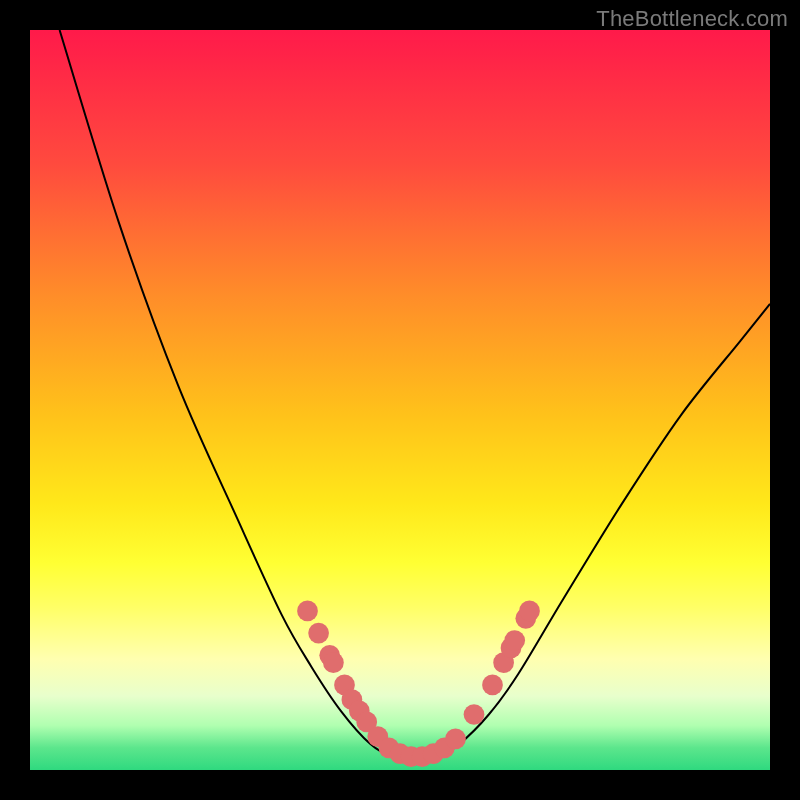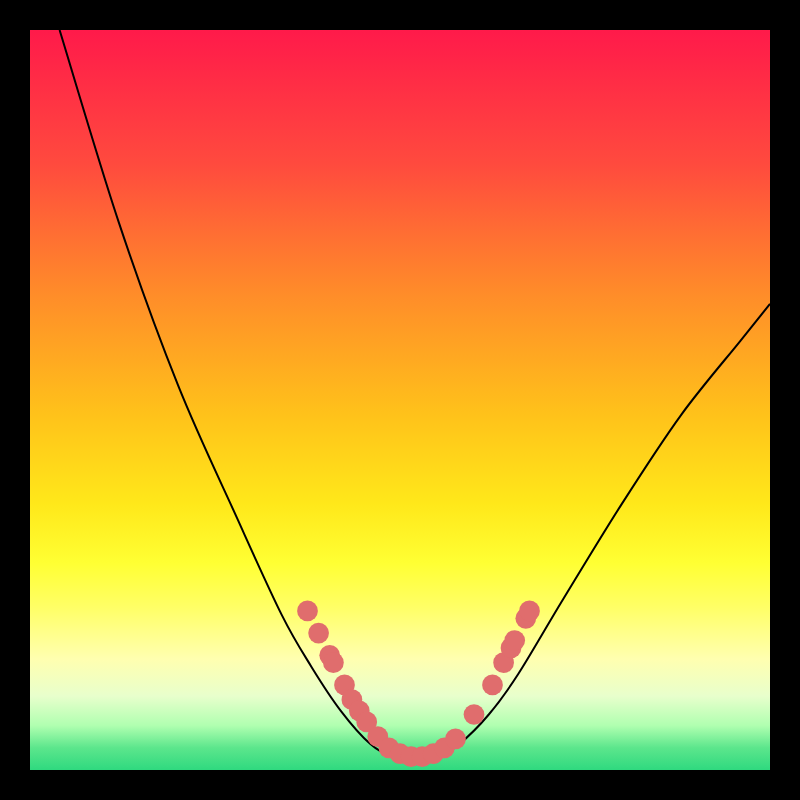--- a/index.html
+++ b/index.html
@@ -67,20 +67,21 @@
   .marker {
     fill: #e06d6d;
     stroke: none;
   }
 </style>
 </head>
 <body>
 
 <div class="frame">
   <div class="plot-bg"></div>
+  <div class="watermark">TheBottleneck.com</div>
   <svg class="plot" viewBox="0 0 100 100" preserveAspectRatio="none">
     <path id="curve-path" class="curve" d="M 4 0 C 5.333333333333333 4.333333333333333, 9.333333333333334 18, 12 26 C 14.666666666666666 34, 17.333333333333332 41.333333333333336, 20 48 C 22.666666666666668 54.666666666666664, 25.666666666666668 60.833333333333336, 28 66 C 30.333333333333332 71.16666666666667, 32.333333333333336 75.66666666666667, 34 79 C 35.666666666666664 82.33333333333333, 36.666666666666664 83.83333333333333, 38 86 C 39.333333333333336 88.16666666666667, 40.666666666666664 90.25, 42 92 C 43.333333333333336 93.75, 44.833333333333336 95.46666666666667, 46 96.5 C 47.166666666666664 97.53333333333333, 48 97.86666666666667, 49 98.2 C 50 98.53333333333333, 51 98.5, 52 98.5 C 53 98.5, 54 98.53333333333333, 55 98.2 C 56 97.86666666666667, 56.833333333333336 97.45, 58 96.5 C 59.166666666666664 95.55, 60.666666666666664 94.08333333333333, 62 92.5 C 63.333333333333336 90.91666666666667, 64.33333333333333 89.58333333333333, 66 87 C 67.66666666666667 84.41666666666667, 69.66666666666667 80.83333333333333, 72 77 C 74.33333333333333 73.16666666666667, 77.33333333333333 68.16666666666667, 80 64 C 82.66666666666667 59.833333333333336, 85.33333333333333 55.666666666666664, 88 52 C 90.66666666666667 48.333333333333336, 94 44.5, 96 42 C 98 39.5, 99.33333333333333 37.833333333333336, 100 37" vector-effect="non-scaling-stroke"></path>
     <g id="markers">
         <circle cx="37.5" cy="78.5" r="1.4" class="marker"></circle>
         <circle cx="39" cy="81.5" r="1.4" class="marker"></circle>
         <circle cx="40.5" cy="84.5" r="1.4" class="marker"></circle>
         <circle cx="41" cy="85.5" r="1.4" class="marker"></circle>
         <circle cx="42.5" cy="88.5" r="1.4" class="marker"></circle>
         <circle cx="43.5" cy="90.5" r="1.4" class="marker"></circle>
         <circle cx="44.5" cy="92" r="1.4" class="marker"></circle>

